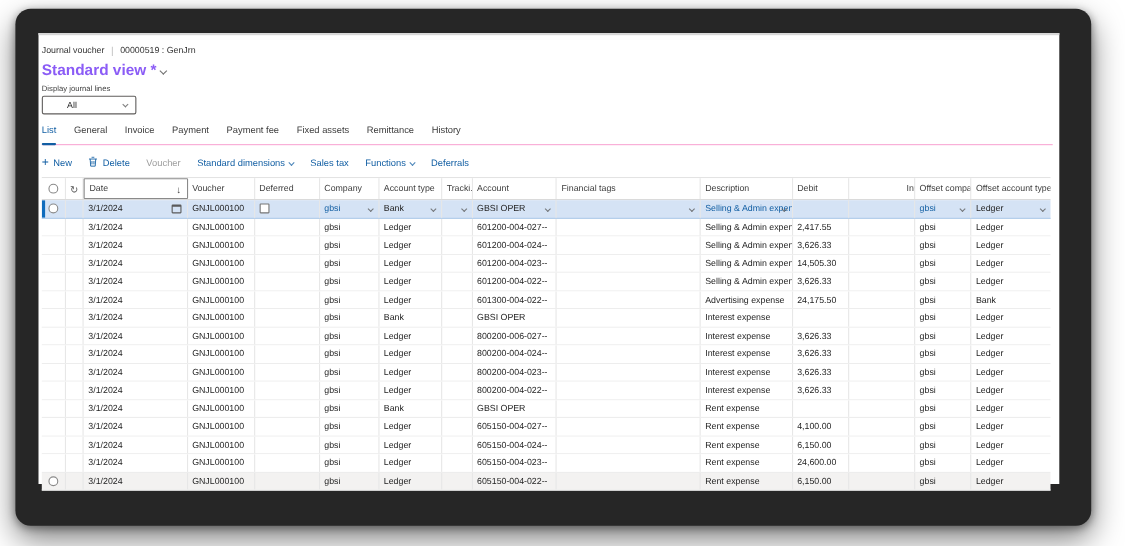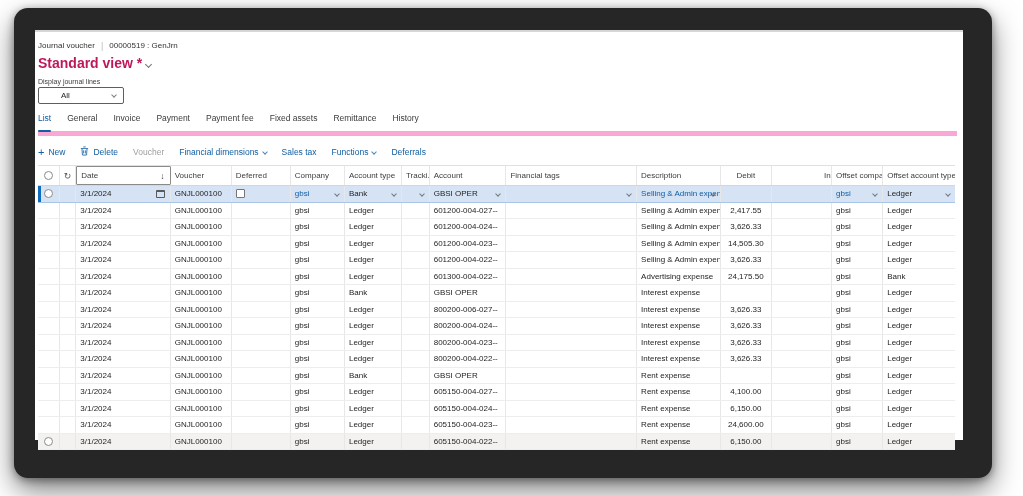--- a/index.html
+++ b/index.html
@@ -11,38 +11,38 @@
     box-shadow: 0 12px 28px rgba(0,0,0,.5), 0 2px 8px rgba(0,0,0,.4); }
 
   .window { position: absolute; left: 35px; top: 30px; width: 928px; height: 410px;
     background: #ffffff; border-top: 2px solid #d6d6d6; color: #242424; }
 
   
   .breadcrumb { margin: 9px 0 0 3px; font-size: 8px; color: #333; display: flex; align-items: flex-start; gap: 6px; }
   .breadcrumb .sep { color: #bbb; font-size: 9px; }
 
   
-  .page-title { margin: 4px 0 0 3px; font-size: 14px; font-weight: 700; color: #be185d;
+  .page-title { margin: 4px 0 0 3px; font-size: 14px; font-weight: 700; color: #8b5cf6;
     display: flex; align-items: center; gap: 4px; }
 
   .chev { display: inline-block; width: 4px; height: 4px;
     border-right: 1px solid currentColor; border-bottom: 1px solid currentColor;
     transform: rotate(45deg); opacity: .75; }
   .page-title .chev { width: 5px; height: 5px; color: #444; margin-top: 2px; }
 
   
   .field-label { margin: 7px 0 0 3px; font-size: 7px; color: #404040; }
   .combo { position: relative; margin: 2px 0 0 3px; width: 86px; height: 17px;
     border: 1px solid #605e5c; border-radius: 2px; background: #fff;
     font-size: 8px; color: #242424; line-height: 15px; padding-left: 22px; }
   .combo .chev { position: absolute; right: 7px; top: 5px; color: #555; }
 
   
   .tabs { display: flex; gap: 16px; margin: 9px 6px 0 3px; font-size: 8.5px; color: #3b3b3b;
-    border-bottom: 5px solid #f9a8d4; padding-bottom: 5px; }
+    border-bottom: 1px solid #f9a8d4; padding-bottom: 5px; }
   .tab { cursor: default; position: relative; padding-bottom: 3px; }
   .tab.active { color: #115ea3; }
   .tab.active::after { content: ""; position: absolute; left: 0; right: 0; bottom: -6px;
     height: 2px; background: #115ea3; border-radius: 1px; }
 
   
   .toolbar { display: flex; gap: 15px; margin: 9px 0 0 3px; font-size: 8.5px;
     color: #115ea3; align-items: center; height: 14px; }
   .tb-item { display: flex; align-items: center; gap: 4px; }
   .tb-item.disabled { color: #9d9d9d; }
@@ -50,21 +50,21 @@
   .plus { font-size: 11px; line-height: 8px; font-weight: 400; }
 
   
   .grid { margin: 6px 0 0 3px; width: 917px; font-size: 8px; border-top: 1px solid #e0e0e0; }
   .grow { display: flex; height: 16.5px; border-bottom: 1px solid #ededed; background: #fff; align-items: stretch; }
   .grow.header { height: 20px; border-bottom: 1px solid #d6d6d6; color: #3d3d3d; }
   .grow.selected { background: #d5e3f5; border-bottom: 1px solid #a8c7e8; }
   .grow:last-child { background: #f3f2f1; }
   .cell { position: relative; border-right: 1px solid #e7e7e7; padding: 0 4px; overflow: hidden;
     white-space: nowrap; display: flex; align-items: center; }
-  .num { justify-content: center; }
+  .num { justify-content: flex-start; }
   .cell .chev { position: absolute; right: 5px; top: 6px; color: #555; }
   .blue { color: #115ea3; }
 
   .c-sel { width: 22px; justify-content: center; padding: 0; }
   .c-ref { width: 17px; justify-content: center; padding: 0; color: #555; font-size: 9px; }
   .c-date { width: 96px; }
   .c-voucher { width: 62px; }
   .c-def { width: 60px; }
   .c-co { width: 55px; }
   .c-at { width: 58px; }
@@ -132,21 +132,21 @@
       <div class="tb-item">
         <span><svg width="9" height="10" viewBox="0 0 10 11">
             <path d="M1 2.8h8M3.6 1h2.8M2.2 2.8l.5 7.2h4.6l.5-7.2M4 4.8v3.4M6 4.8v3.4" stroke="currentColor" fill="none" stroke-width="0.9"></path>
           </svg></span>
         <span>Delete</span>
       </div>
       <div class="tb-item disabled">
         <span>Voucher</span>
       </div>
       <div class="tb-item">
-        <span>Financial dimensions</span>
+        <span>Standard dimensions</span>
         <span class="chev"></span>
       </div>
       <div class="tb-item">
         <span>Sales tax</span>
       </div>
       <div class="tb-item">
         <span>Functions</span>
         <span class="chev"></span>
       </div>
       <div class="tb-item">

